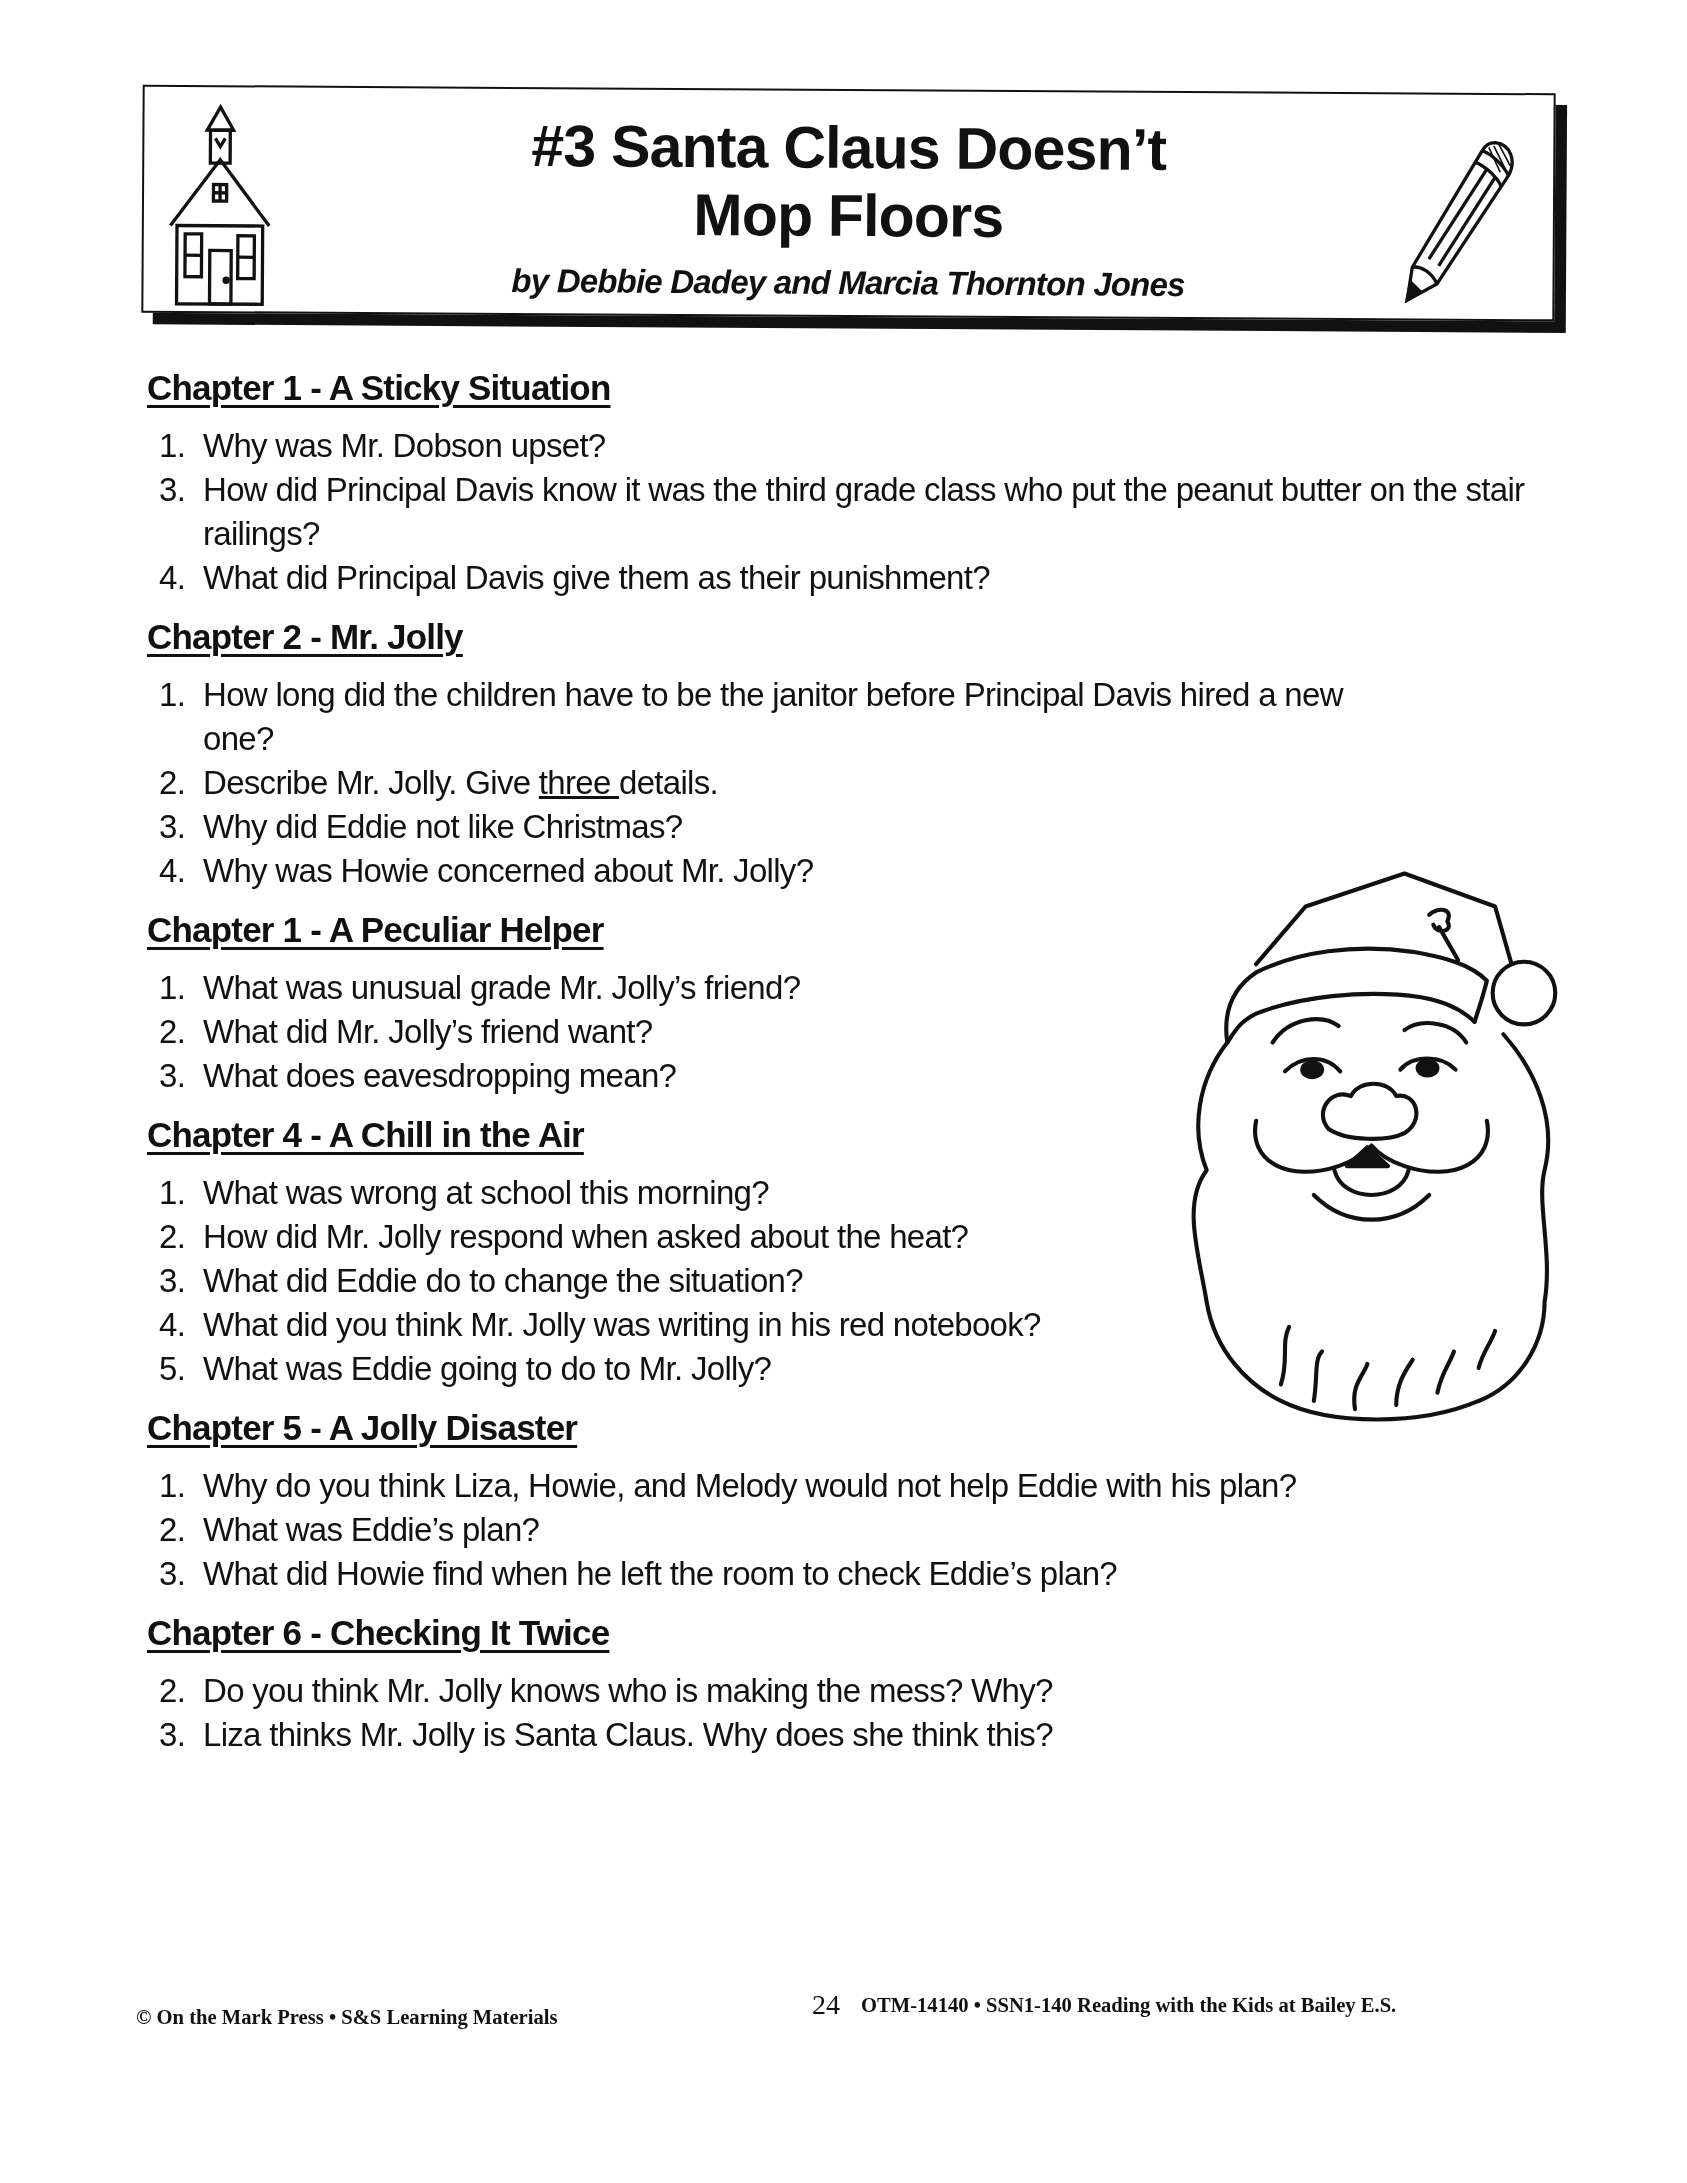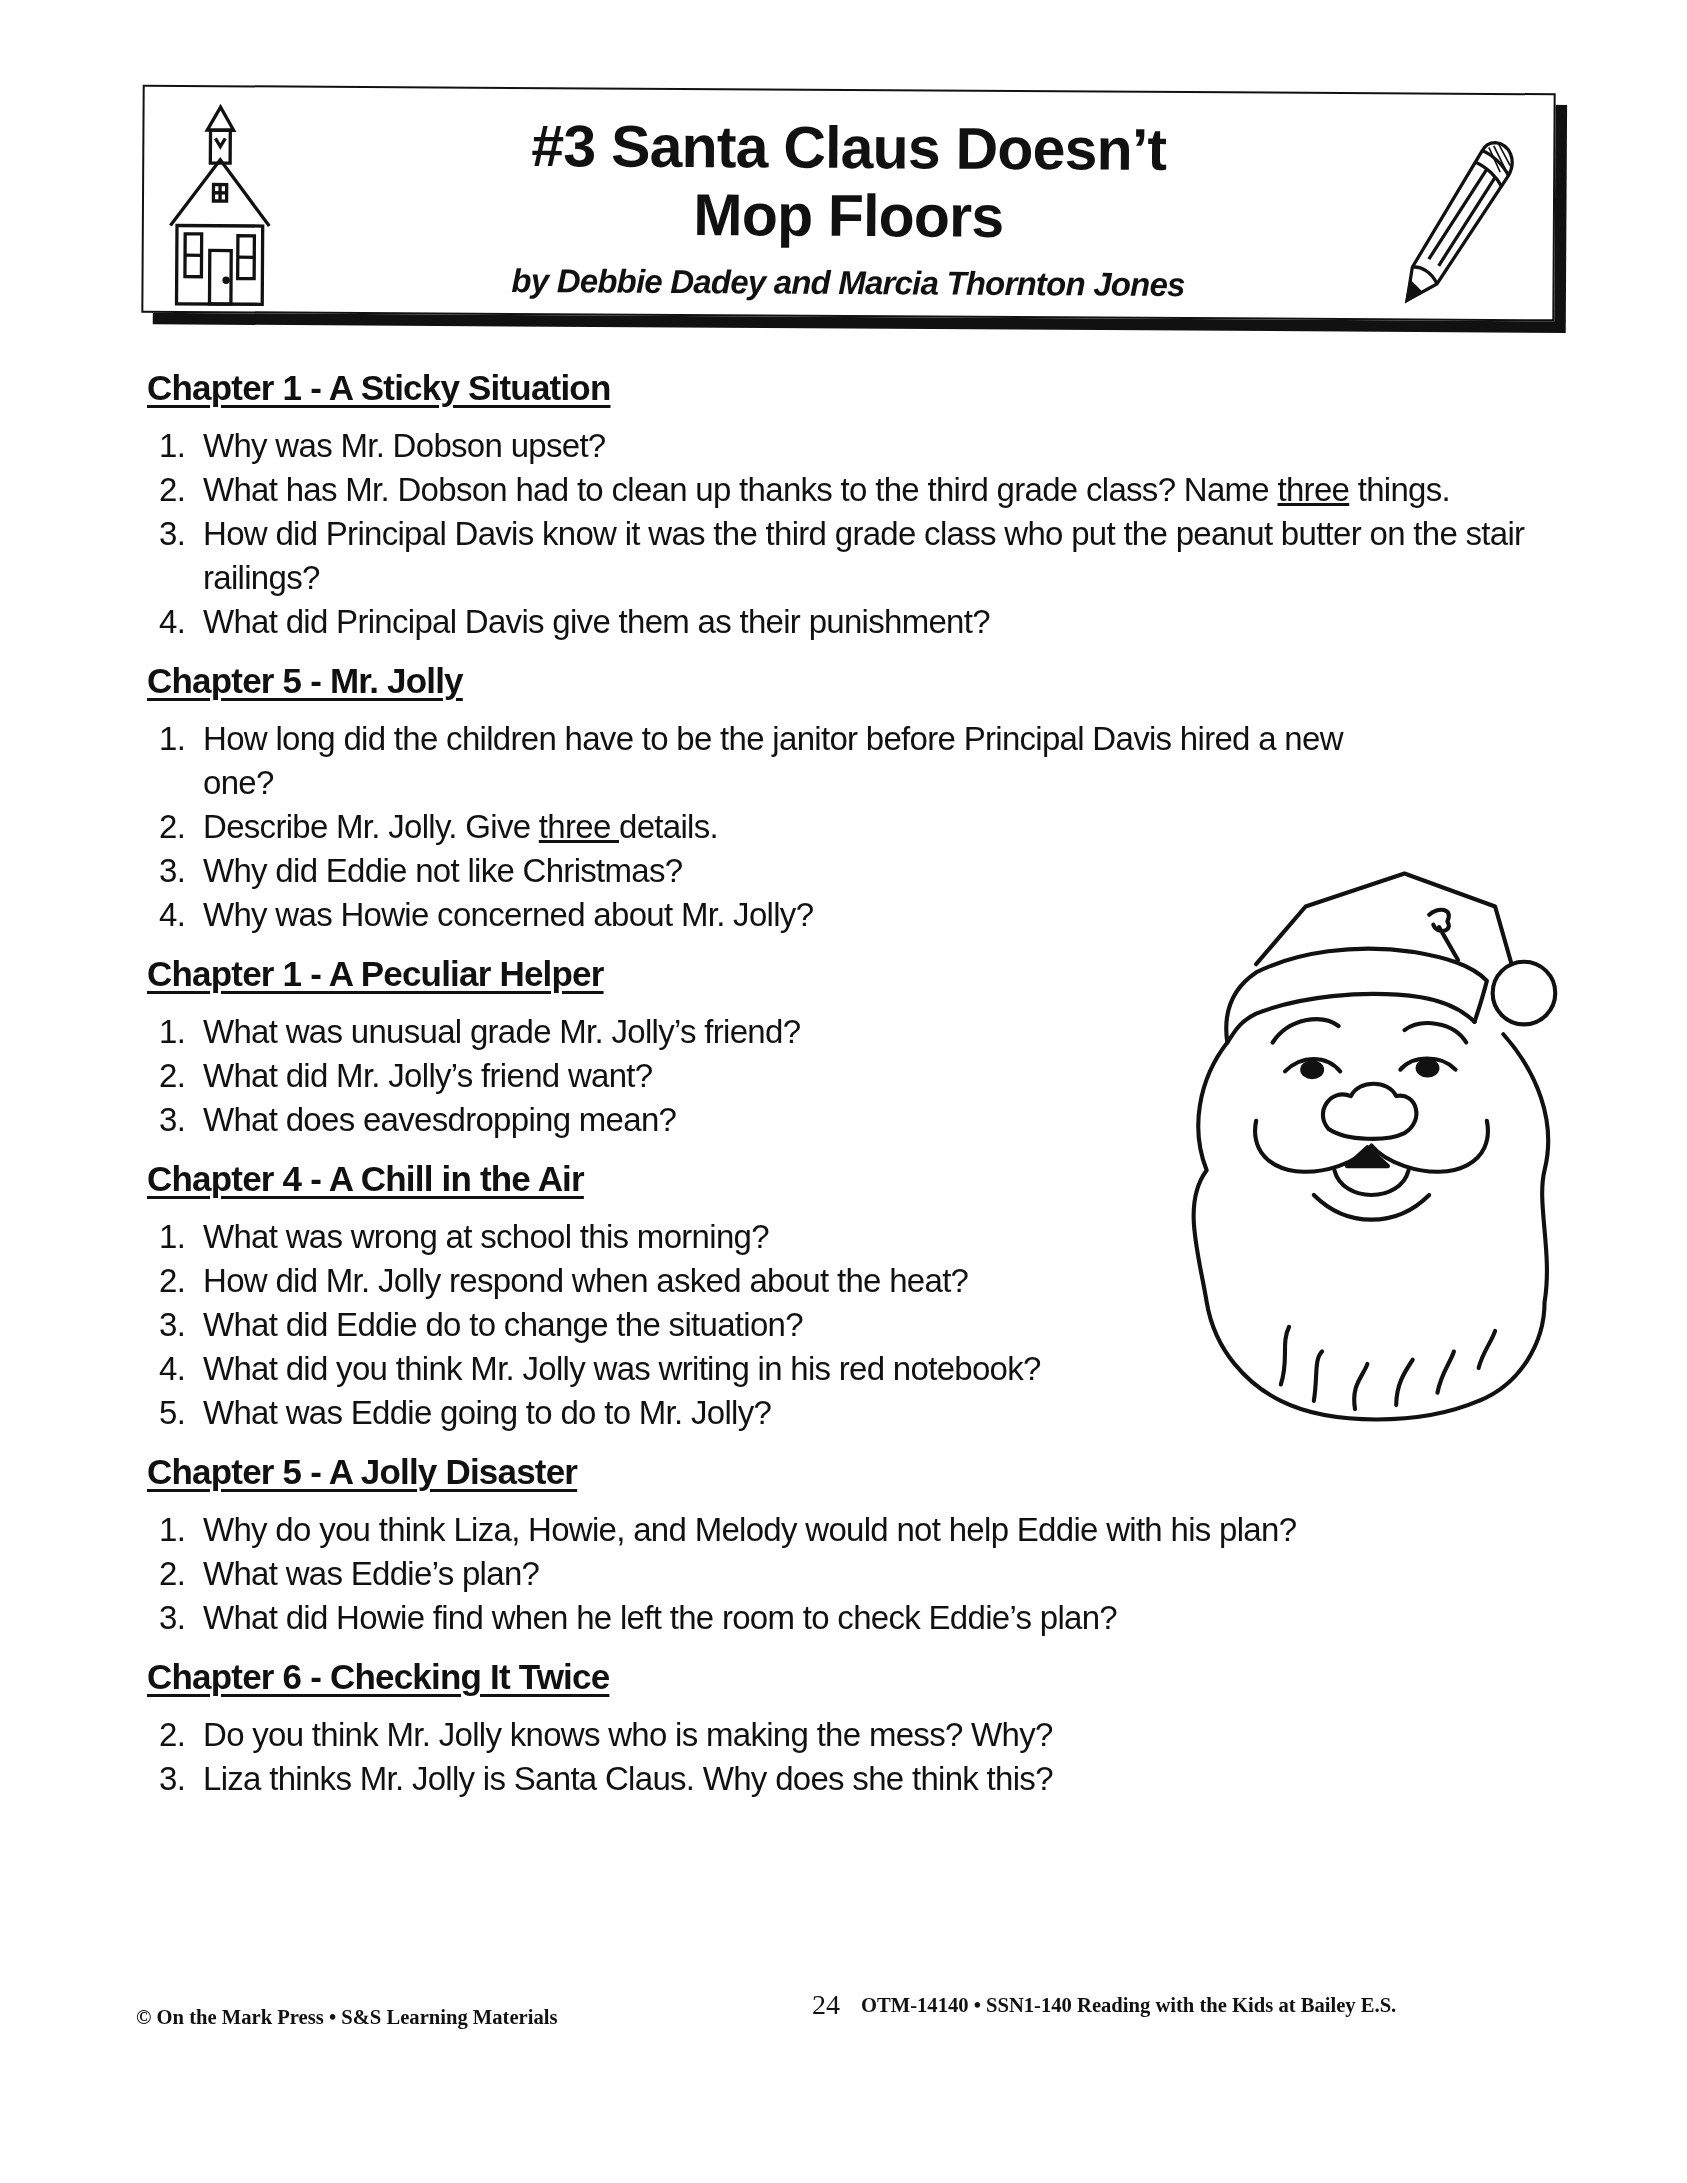--- a/index.html
+++ b/index.html
@@ -82,28 +82,27 @@
     <path d="M14 200 L18 178 L30 190 Z" fill="#111"></path>
     <path d="M118 12 L132 40 M124 10 L138 36 M112 14 L126 44" stroke-width="2"></path>
   </svg>
 </div>
 
 <div class="content">
   <div class="chapter">
     <span class="chapter-title">Chapter 1 - A Sticky Situation</span>
     <ul class="q-list">
       <li class="q-item"><span class="q-num">1.</span><span>Why was Mr. Dobson upset?</span></li>
-      <li class="q-item"><span class="q-num">2.</span><span>What has Mr. Dobson had to clean up thanks to the third grade class? Name </span><span class="u">three</span><span> things.</span></li>
       <li class="q-item"><span class="q-num">3.</span><span>How did Principal Davis know it was the third grade class who put the peanut butter on the stair railings?</span></li>
       <li class="q-item"><span class="q-num">4.</span><span>What did Principal Davis give them as their punishment?</span></li>
     </ul>
   </div>
 
   <div class="chapter">
-    <span class="chapter-title">Chapter 5 - Mr. Jolly</span>
+    <span class="chapter-title">Chapter 2 - Mr. Jolly</span>
     <ul class="q-list" style="width:1252px">
       <li class="q-item"><span class="q-num">1.</span><span>How long did the children have to be the janitor before Principal Davis hired a new one?</span></li>
       <li class="q-item"><span class="q-num">2.</span><span>Describe Mr. Jolly.  Give </span><span class="u">three </span><span>details.</span></li>
       <li class="q-item"><span class="q-num">3.</span><span>Why did Eddie not like Christmas?</span></li>
       <li class="q-item"><span class="q-num">4.</span><span>Why was Howie concerned about Mr. Jolly?</span></li>
     </ul>
   </div>
 
   <div class="chapter">
     <span class="chapter-title">Chapter 1 - A Peculiar Helper</span>

